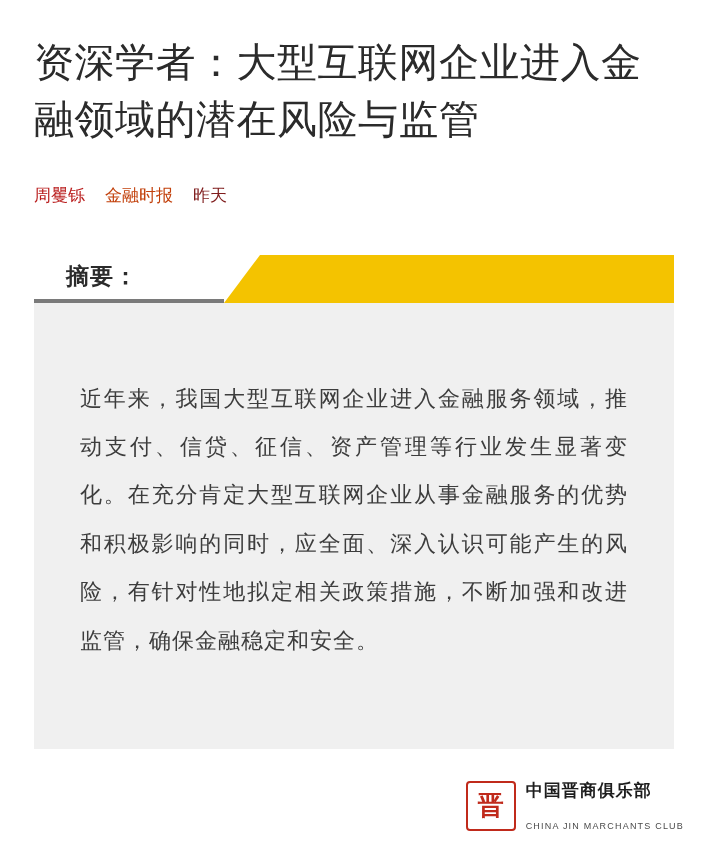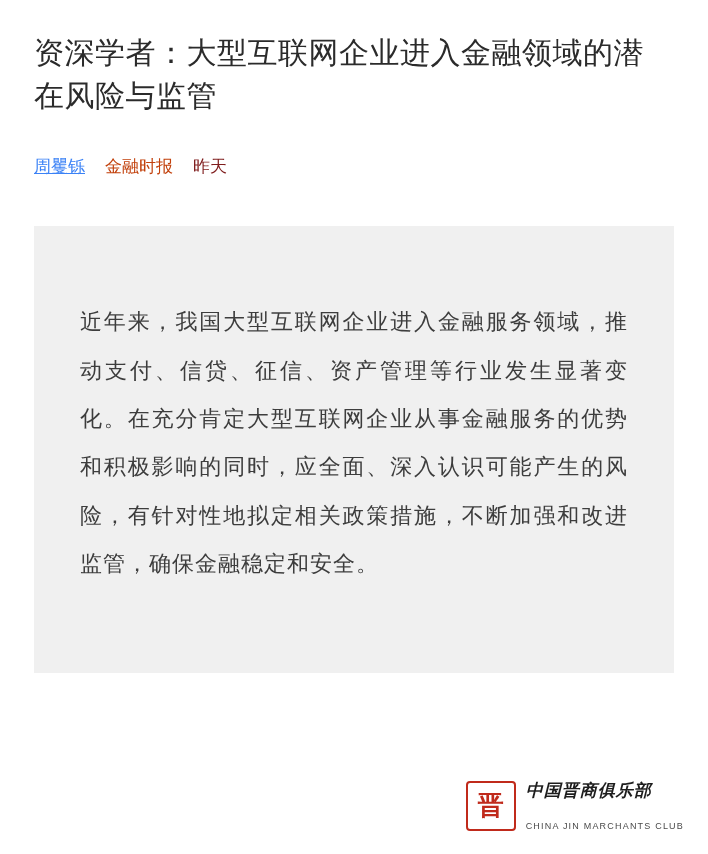--- a/index.html
+++ b/index.html
@@ -18,40 +18,39 @@
     position: relative;
     width: 708px;
     height: 854px;
     background: #ffffff;
     box-sizing: border-box;
   }
   .article {
     padding: 26px 34px 0 34px;
   }
   .headline {
-    font-size: 30px;
+    font-size: 40px;
     line-height: 1.42;
     color: #2b2b2b;
     font-weight: 500;
     letter-spacing: 0.5px;
     margin: 0;
     padding-top: 8px;
-    font-family: Liberation Mono, monospace;
+    font-family: Liberation Sans, sans-serif;
   }
   .meta {
     margin-top: 36px;
     font-size: 17px;
     color: #a6a6a6;
     display: flex;
     align-items: center;
     gap: 20px;
   }
   .meta .author {
-    color: #3b82f6;
-    text-decoration: underline;
+    color: #b91c1c;
   }
   .meta .source {
     color: #c2410c;
   }
   .meta .time {
     color: #7f1d1d;
   }
 
   .summary-block {
     margin: 48px 34px 0 34px;
@@ -143,21 +142,20 @@
     display: flex;
     flex-direction: column;
     justify-content: center;
     line-height: 1.2;
   }
   .logo-cn {
     font-size: 17px;
     color: #1d1d1d;
     letter-spacing: 1px;
     font-weight: bold;
-    font-style: italic;
   }
   .logo-en {
     font-size: 9px;
     color: #4a4a4a;
     letter-spacing: 1.2px;
     margin-top: 20px;
   }
 </style>
 </head>
 <body>
@@ -167,20 +165,27 @@
   <div class="article">
     <h1 class="headline">资深学者：大型互联网企业进入金融领域的潜在风险与监管</h1>
     <div class="meta">
       <span class="author">周矍铄</span>
       <span class="source">金融时报</span>
       <span class="time">昨天</span>
     </div>
   </div>
 
   <div class="summary-block">
+    <div class="summary-head">
+      <div class="bar"></div>
+      <div class="notch"></div>
+      <div class="tri"></div>
+      <div class="underline"></div>
+      <div class="label">摘要：</div>
+    </div>
     <div class="summary-body">
       <p class="summary-text">近年来，我国大型互联网企业进入金融服务领域，推动支付、信贷、征信、资产管理等行业发生显著变化。在充分肯定大型互联网企业从事金融服务的优势和积极影响的同时，应全面、深入认识可能产生的风险，有针对性地拟定相关政策措施，不断加强和改进监管，确保金融稳定和安全。</p>
     </div>
   </div>
 
   <div class="footer-logo">
     <div class="logo-mark">晋</div>
     <div class="logo-text">
       <span class="logo-cn">中国晋商俱乐部</span>
       <span class="logo-en">CHINA JIN MARCHANTS CLUB</span>

